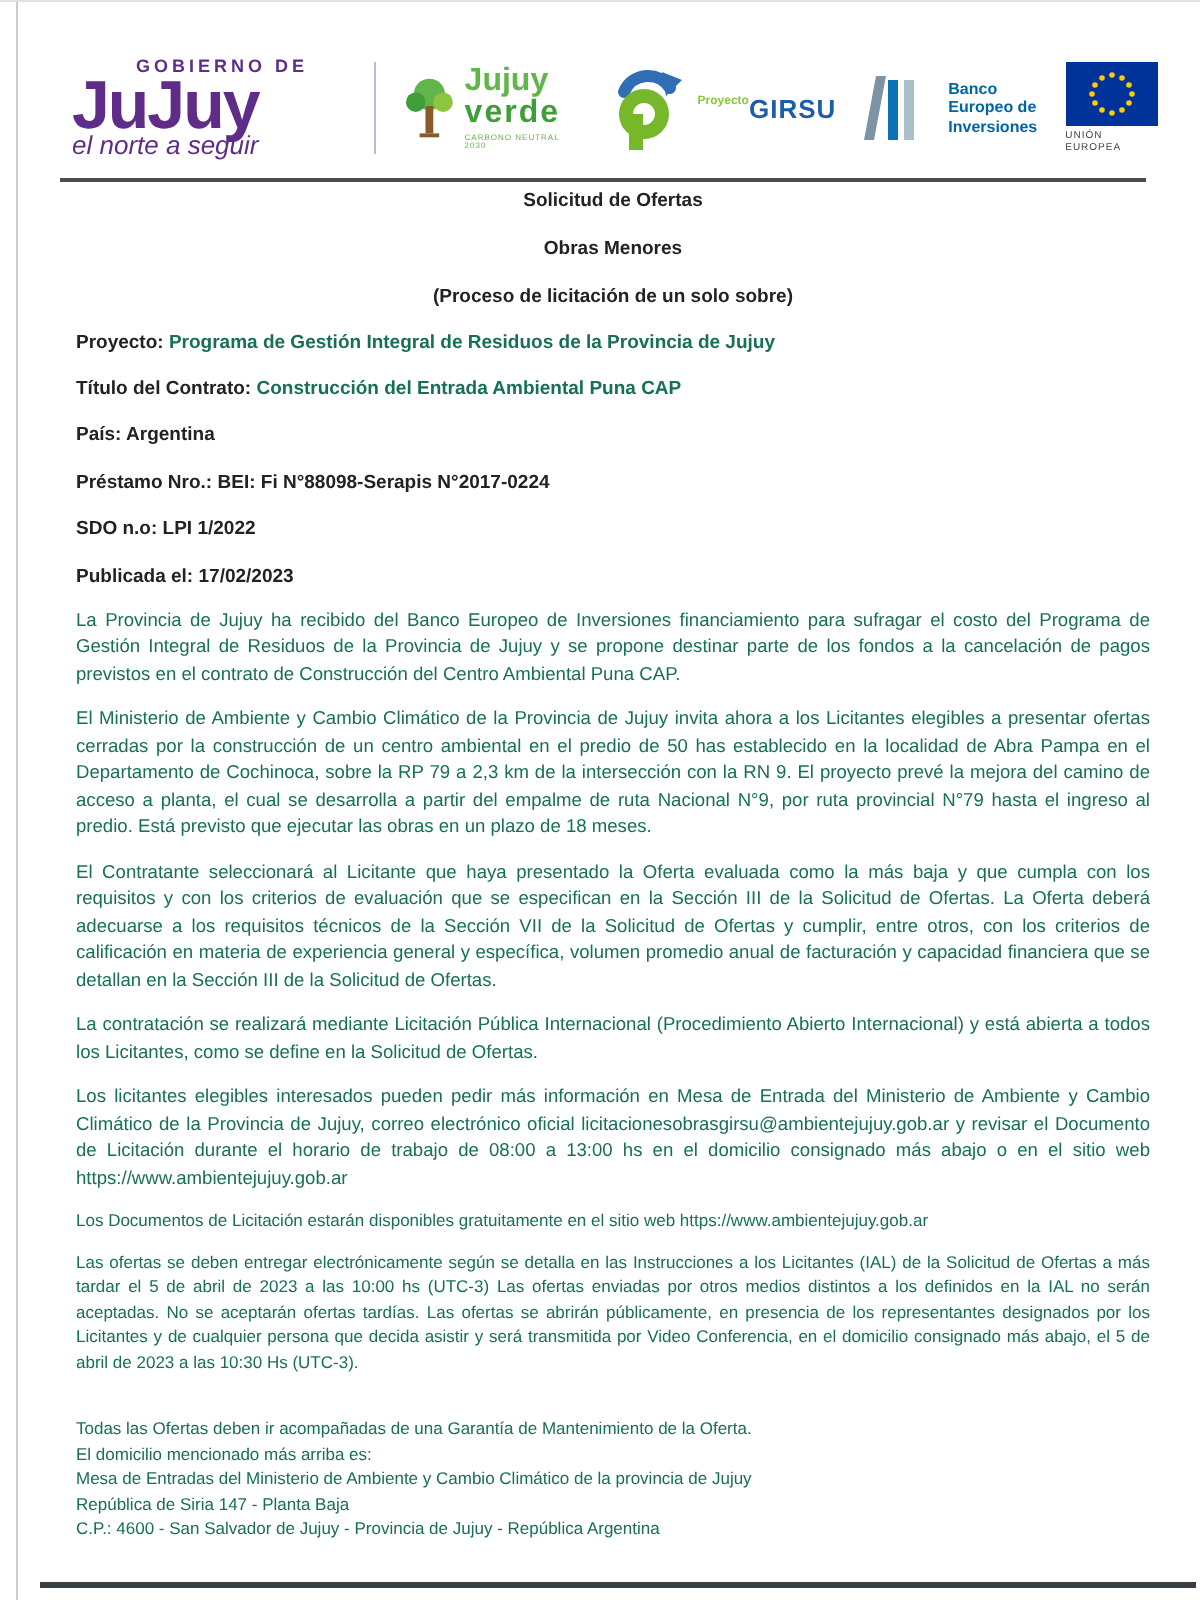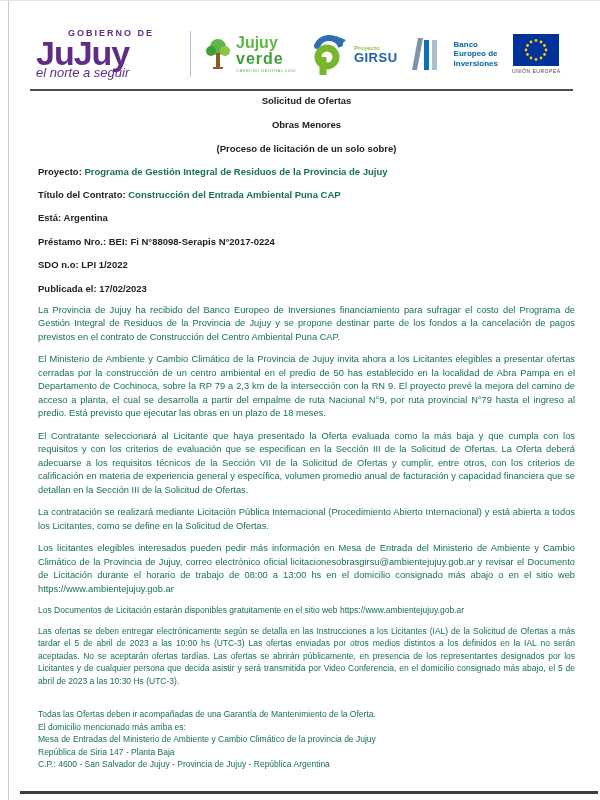--- a/index.html
+++ b/index.html
@@ -24,21 +24,21 @@
   .lj-top{font-size:9px;font-weight:bold;letter-spacing:2px;color:#5f2c87;margin-left:32px;}
   .lj-main{font-size:34px;font-weight:bold;color:#5f2c87;letter-spacing:-1px;margin-top:-2px;}
   .lj-tag{font-size:13px;color:#5f2c87;margin-top:-4px;font-style:italic;}
   .hdr-divider{width:1px;height:46px;background:#c6b3d8;}
   .logo-verde{display:flex;align-items:center;gap:5px;}
   .lv-text{display:flex;flex-direction:column;line-height:1;}
   .lv-l1{font-size:16px;color:#62b54a;font-weight:bold;}
   .lv-l2{font-size:16px;color:#3f9e3a;font-weight:bold;letter-spacing:1px;}
   .lv-tag{font-size:4px;color:#62b54a;margin-top:2px;letter-spacing:.5px;}
   .logo-girsu{display:flex;align-items:center;gap:4px;}
-  .lg-text{display:flex;flex-direction:column;line-height:1;}
+  .lg-text{display:flex;line-height:1;}
   .lg-small{font-size:6px;color:#8cc63f;font-weight:bold;}
   .lg-main{font-size:13px;color:#1c5fa8;font-weight:bold;letter-spacing:.5px;}
   .logo-eib{display:flex;align-items:center;gap:16px;}
   .eib-text{font-size:8px;line-height:1.2;color:#0065a4;font-weight:bold;}
   .logo-eu{display:flex;flex-direction:column;align-items:center;}
   .eu-cap{font-size:5px;color:#444;margin-top:2px;letter-spacing:.5px;}
   .header-rule{
     position:absolute;left:30px;top:88px;width:543px;height:2px;background:#4d4d4d;
   }
   
@@ -150,21 +150,21 @@
 <div class="header-rule"></div>
 
 <div class="content">
 
   <div class="title first-gap">Solicitud de Ofertas</div>
   <div class="title">Obras Menores</div>
   <div class="title">(Proceso de licitación de un solo sobre)</div>
 
   <p class="field"><span>Proyecto:</span> <span class="val-teal">Programa de Gestión Integral de Residuos de la Provincia de Jujuy</span></p>
   <p class="field"><span>Título del Contrato:</span> <span class="val-teal">Construcción del Entrada Ambiental Puna CAP</span></p>
-  <p class="field"><span>Está:</span> <span>Argentina</span></p>
+  <p class="field"><span>País:</span> <span>Argentina</span></p>
   <p class="field"><span>Préstamo Nro.:</span> <span>BEI: Fi N°88098-Serapis N°2017-0224</span></p>
   <p class="field"><span>SDO n.o:</span> <span>LPI 1/2022</span></p>
   <p class="field"><span>Publicada el:</span> <span>17/02/2023</span></p>
 
   <p class="para">La Provincia de Jujuy ha recibido del Banco Europeo de Inversiones financiamiento para sufragar el costo del Programa de Gestión Integral de Residuos de la Provincia de Jujuy y se propone destinar parte de los fondos a la cancelación de pagos previstos en el contrato de Construcción del Centro Ambiental Puna CAP.</p>
   <p class="para">El Ministerio de Ambiente y Cambio Climático de la Provincia de Jujuy invita ahora a los Licitantes elegibles a presentar ofertas cerradas por la construcción de un centro ambiental  en el predio de 50 has establecido en la localidad de Abra Pampa en el Departamento de Cochinoca, sobre la RP 79 a 2,3 km de la intersección con la RN 9. El proyecto prevé la mejora del camino de acceso a planta, el cual se desarrolla a partir del empalme de ruta Nacional N°9, por ruta provincial N°79 hasta el ingreso al predio. Está previsto que ejecutar las obras en un plazo de 18 meses.</p>
   <p class="para">El Contratante seleccionará al Licitante que haya presentado la Oferta evaluada como la más baja y que cumpla con los requisitos y con los criterios de evaluación que se especifican en la Sección III de la Solicitud de Ofertas. La Oferta deberá adecuarse a los requisitos técnicos de la Sección VII de la Solicitud de Ofertas y cumplir, entre otros, con los criterios de calificación en materia de experiencia general y específica, volumen promedio anual de facturación y capacidad financiera que se detallan en la Sección III de la Solicitud de Ofertas.</p>
   <p class="para">La contratación se realizará mediante Licitación Pública Internacional (Procedimiento Abierto Internacional) y está abierta a todos los Licitantes, como se define en la Solicitud de Ofertas.</p>
   <p class="para">Los licitantes elegibles interesados pueden pedir más información en Mesa de Entrada del Ministerio de Ambiente y Cambio Climático de la Provincia de Jujuy, correo electrónico oficial licitacionesobrasgirsu@ambientejujuy.gob.ar y revisar el Documento de Licitación durante el horario de trabajo de 08:00 a 13:00 hs en el domicilio consignado más abajo o en el sitio web https://www.ambientejujuy.gob.ar</p>
   <p class="para small">Los Documentos de Licitación estarán disponibles gratuitamente en el sitio web https://www.ambientejujuy.gob.ar</p>

